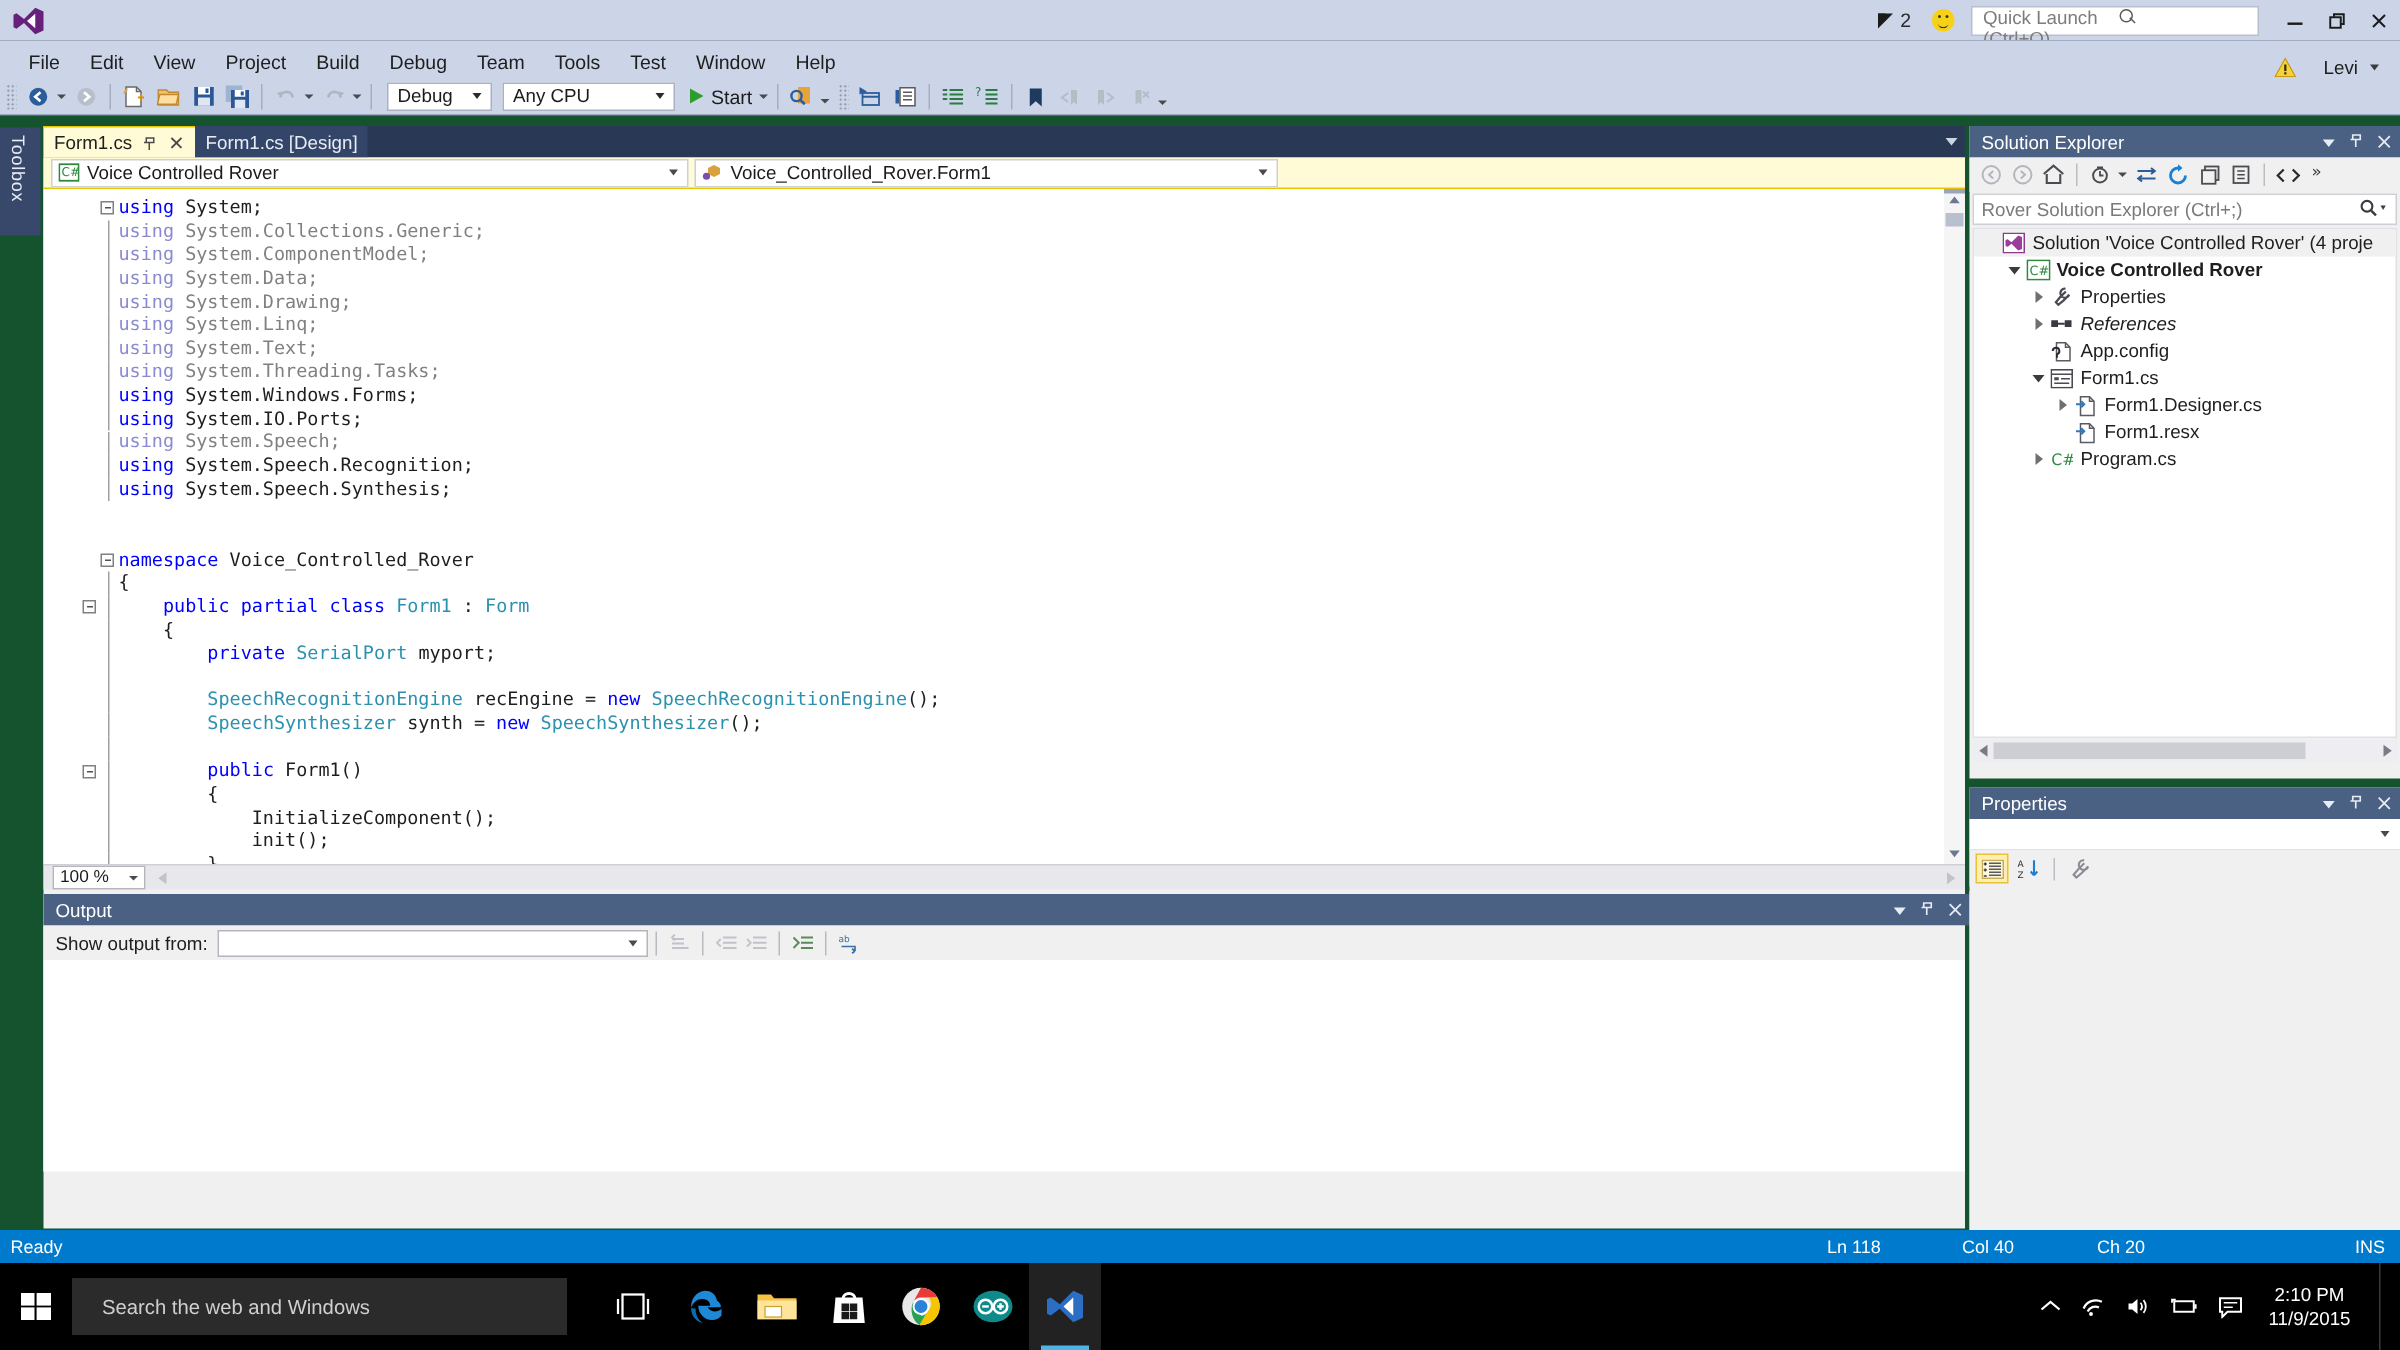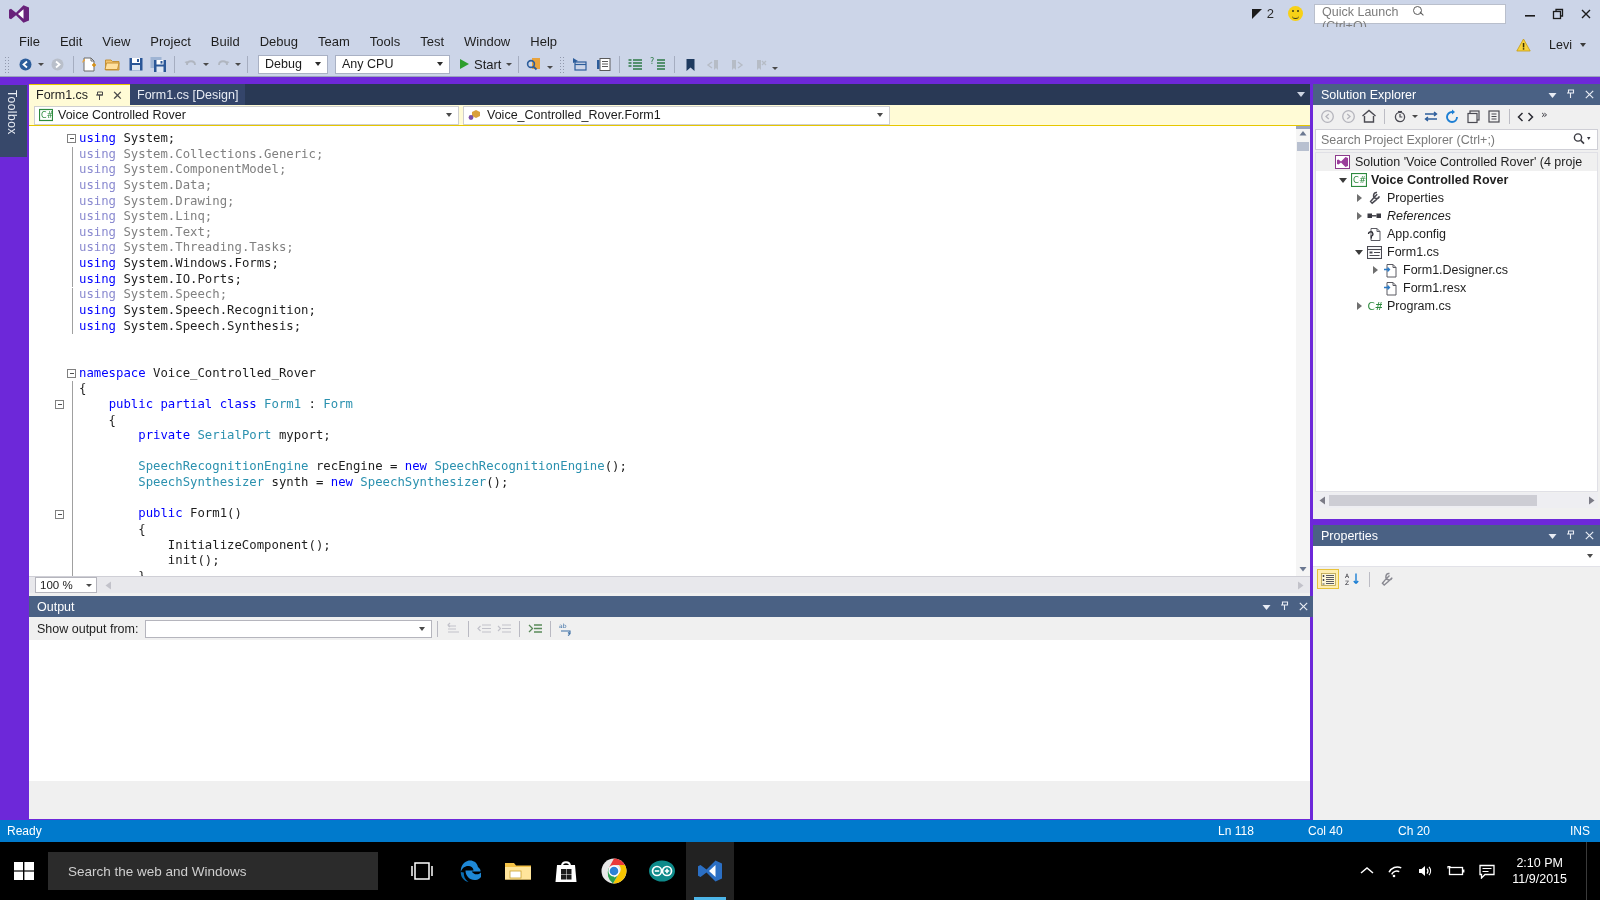--- a/index.html
+++ b/index.html
@@ -120,21 +120,21 @@
   }
   .play-tri {
     width: 0; height: 0; border-left: 9px solid #2d9e2d;
     border-top: 5.5px solid transparent; border-bottom: 5.5px solid transparent;
     margin-right: 5px;
   }
 
   
   .body-area {
     position: absolute; left: 0; top: 77px; width: 1600px; height: 743px;
-    background: #6d28d9;
+    background: #14532d;
   }
 
   
   .toolbox-tab {
     position: absolute; left: 0; top: 8px; width: 27px; height: 72px;
     background: #37486a;
   }
   .toolbox-tab span {
     display: block; color: #e9edf5; font-size: 12px;
     transform: rotate(90deg); transform-origin: left top;
@@ -585,21 +585,21 @@
         <div class="nav-combo" style="width:425px;margin-left:5px;">
           <span class="nav-ico">
             <svg width="14" height="14" viewBox="0 0 14 14">
               <rect x="0.5" y="1.5" width="13" height="11" fill="#fff" stroke="#2d8a3e" stroke-width="1.2"></rect>
               <text x="2" y="9.5" font-size="8" fill="#2d8a3e" font-family="DejaVu Sans">C#</text>
             </svg>
           </span>
           <span>Voice Controlled Rover</span>
           <span class="cb-arrow"></span>
         </div>
-        <div class="nav-combo" style="width:427px;margin-left:4px;">
+        <div class="nav-combo" style="width:389px;margin-left:4px;">
           <span class="nav-ico">
             <svg width="14" height="14" viewBox="0 0 14 14">
               <path d="M4 4 L8 2 L12 4 L12 8 L8 10 L4 8 Z" fill="#d9a13b"></path>
               <circle cx="3" cy="9.5" r="2.4" fill="#7a4fa8"></circle>
             </svg>
           </span>
           <span>Voice_Controlled_Rover.Form1</span>
           <span class="cb-arrow"></span>
         </div>
       </div>
@@ -821,21 +821,21 @@
             </svg>
         </div>
         <div class="se-tb">
           <svg width="12" height="12">
               <text x="1" y="7" font-size="11" fill="#3a3a42" font-family="DejaVu Sans">»</text>
             </svg>
         </div>
       </div>
 
       <div class="se-search">
-        <span>Search Project Explorer (Ctrl+;)</span>
+        <span>Rover Solution Explorer (Ctrl+;)</span>
         <span class="sicon">
           <svg width="22" height="13" viewBox="0 0 22 13">
             <circle cx="6" cy="5.5" r="3.6" fill="none" stroke="#3a3a42" stroke-width="1.4"></circle>
             <path d="M8.8 8.4 L12 11.6" stroke="#3a3a42" stroke-width="1.6"></path>
             <path d="M15 5 L18.5 5 L16.75 8 Z" fill="#3a3a42"></path>
           </svg>
         </span>
       </div>
 
       <div class="se-tree" id="setree">

